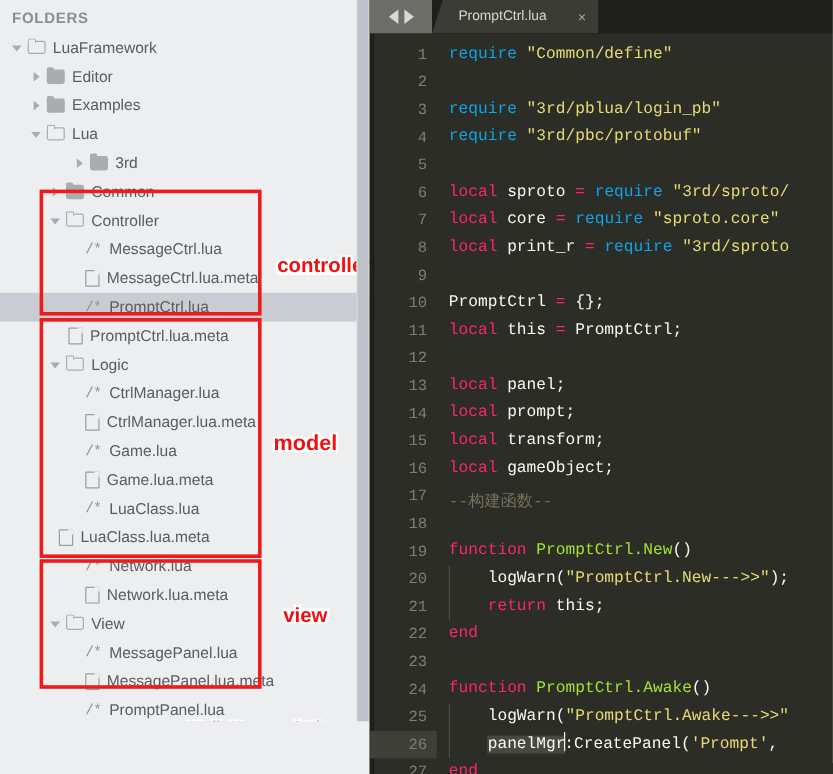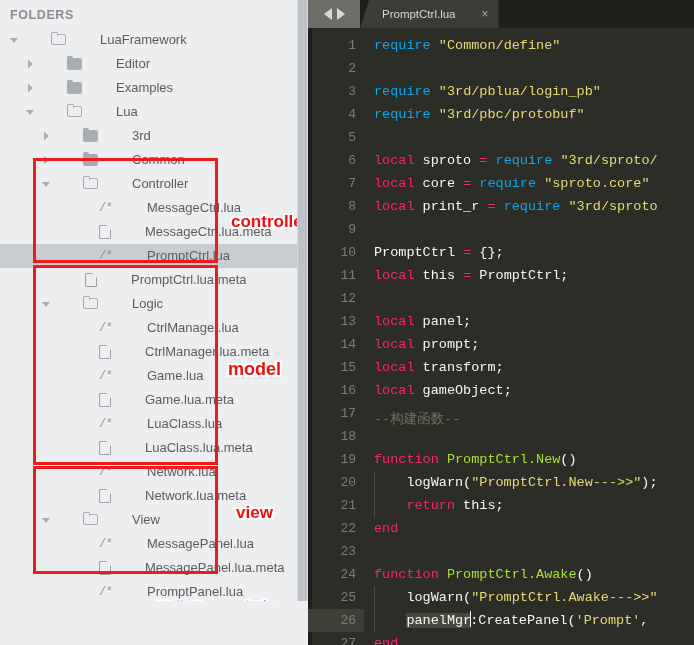--- a/index.html
+++ b/index.html
@@ -23,21 +23,21 @@
     font-size:12.5px;font-weight:bold;letter-spacing:.6px;
     color:#8a8d91;
   }
   .tree{position:absolute;left:0;top:28px;width:308px;}
   .row{
     position:relative;
     height:24px;line-height:24px;
     white-space:nowrap;
     font-size:13px;
     color:#585a5d;
-    display:flex;align-items:center;gap:28px;
+    display:flex;align-items:center;
   }
   .row.sel{background:#c9ccd2;}
   .arrow{
     width:9px;height:9px;flex:0 0 9px;
     margin-right:4px;position:relative;
   }
   .arrow.down::after{
     content:"";position:absolute;left:0;top:2px;
     border-left:4.5px solid transparent;
     border-right:4.5px solid transparent;
@@ -214,32 +214,32 @@
           </span>
           <span class="lbl">Examples</span>
         </div>
         <div class="row" style="padding-left: 26px;">
           <span class="arrow down"></span>
           <span class="ico">
             <span class="folder-open"></span>
           </span>
           <span class="lbl">Lua</span>
         </div>
+        <div class="row" style="padding-left: 42px; margin-left: 20px;">
+          <span class="arrow right"></span>
+          <span class="ico">
+            <span class="folder-closed"></span>
+          </span>
+          <span class="lbl">3rd</span>
+        </div>
         <div class="row" style="padding-left: 42px;">
           <span class="arrow right"></span>
           <span class="ico">
             <span class="folder-closed"></span>
           </span>
-          <span class="lbl">3rd</span>
-        </div>
-        <div class="row" style="padding-left: 42px;">
-          <span class="arrow right"></span>
-          <span class="ico">
-            <span class="folder-closed"></span>
-          </span>
           <span class="lbl">Common</span>
         </div>
         <div class="row" style="padding-left: 42px;">
           <span class="arrow down"></span>
           <span class="ico">
             <span class="folder-open"></span>
           </span>
           <span class="lbl">Controller</span>
         </div>
         <div class="row" style="padding-left: 58px;">
@@ -305,21 +305,21 @@
           </span>
           <span class="lbl">Game.lua.meta</span>
         </div>
         <div class="row" style="padding-left: 58px;">
           <span class="arrow none"></span>
           <span class="ico">
             <span class="file-lua">/*</span>
           </span>
           <span class="lbl">LuaClass.lua</span>
         </div>
-        <div class="row" style="padding-left: 58px;">
+        <div class="row" style="padding-left: 36px;">
           <span class="arrow none"></span>
           <span class="ico">
             <span class="file-doc"></span>
           </span>
           <span class="lbl">LuaClass.lua.meta</span>
         </div>
         <div class="row" style="padding-left: 58px;">
           <span class="arrow none"></span>
           <span class="ico">
             <span class="file-lua">/*</span>

